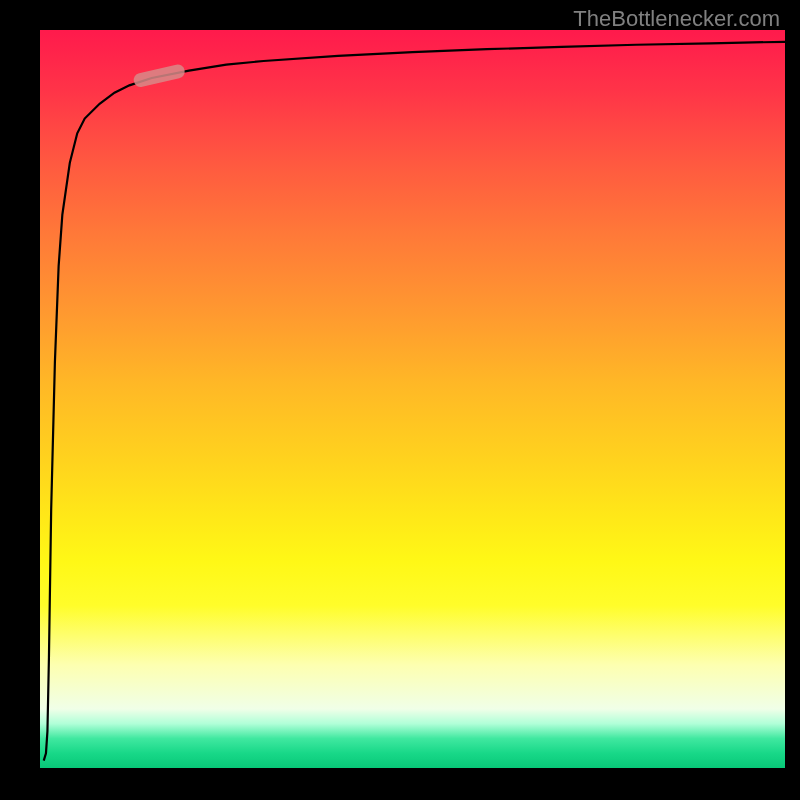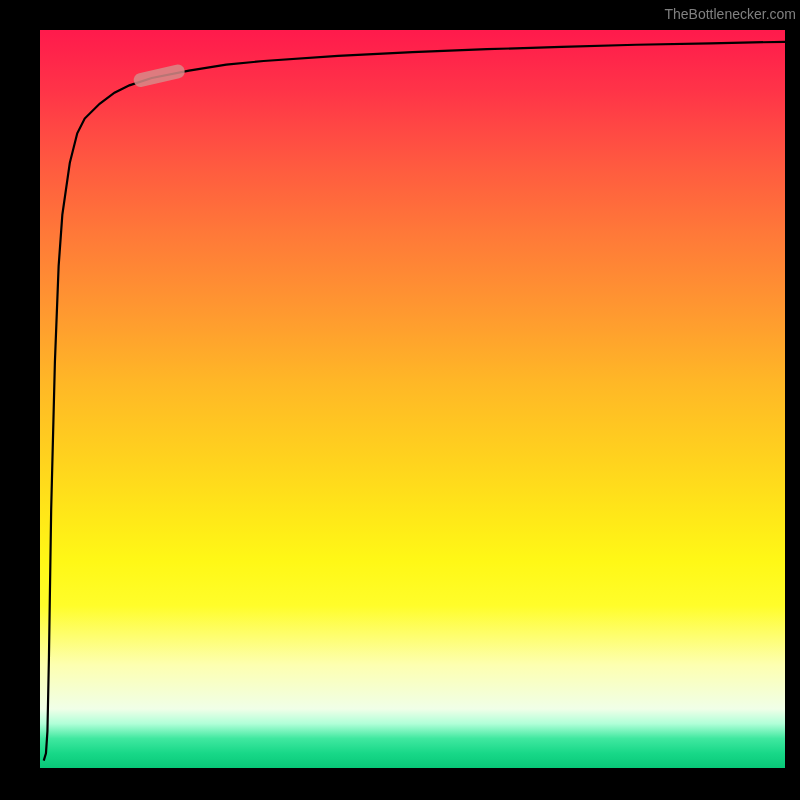--- a/index.html
+++ b/index.html
@@ -6,23 +6,23 @@
     body {
       width: 800px;
       height: 800px;
       background: #000;
       position: relative;
       font-family: Arial, sans-serif;
     }
     .watermark {
       position: absolute;
       top: 6px;
-      right: 4px;
+      right: 20px;
       color: #808080;
-      font-size: 14px;
+      font-size: 22px;
       z-index: 10;
     }
     .plot-area {
       position: absolute;
       left: 40px;
       top: 30px;
       width: 745px;
       height: 738px;
       background: linear-gradient(to bottom,
         #ff1a4c 0%,

